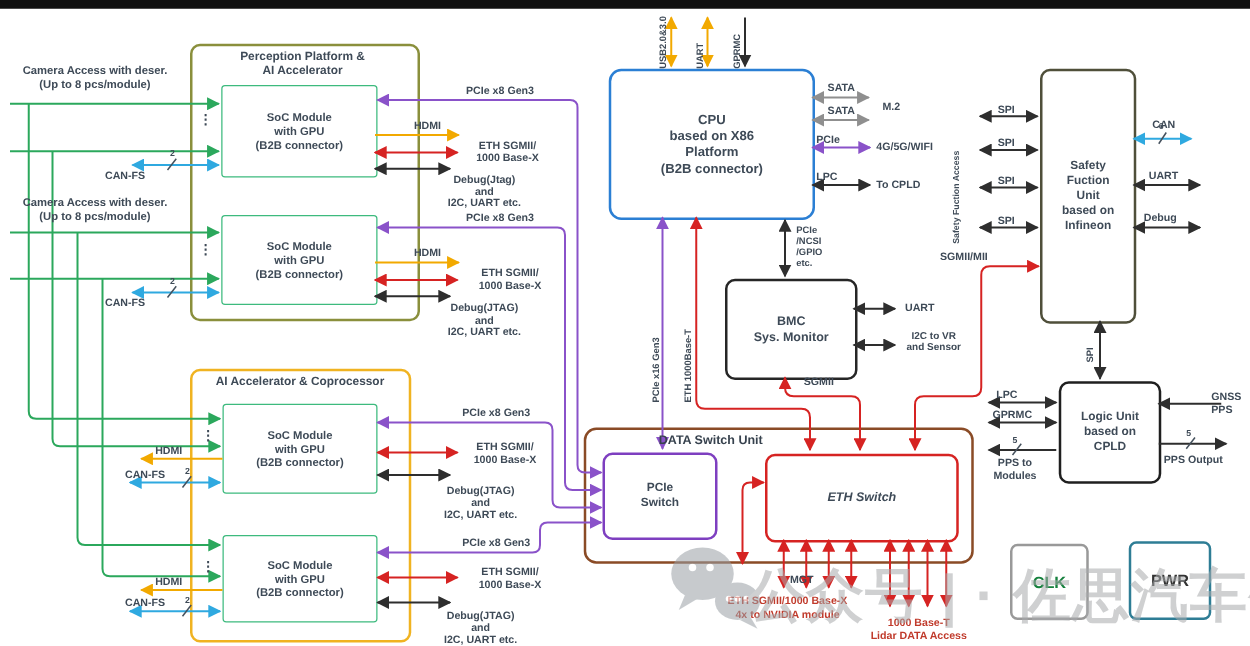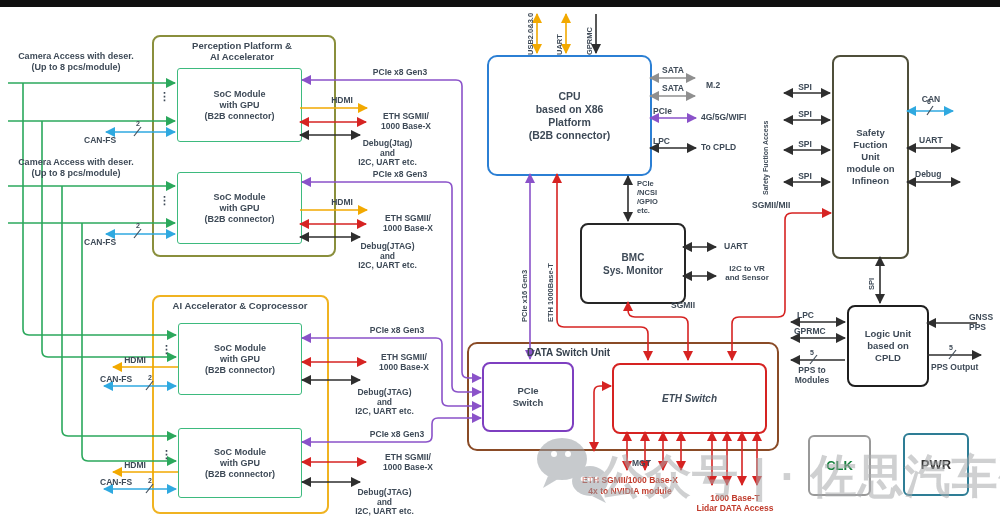--- a/index.html
+++ b/index.html
@@ -45,21 +45,21 @@
 
   <div class="box" style="left:487px;top:55px;width:161px;height:117px;border:2.5px solid #2b7fd4;border-radius:10px;font-size:10.5px;line-height:13px;">CPU
 based on X86
 Platform
 (B2B connector)</div>
   <div class="box" style="left:580px;top:223px;width:102px;height:77px;border:2.5px solid #262626;border-radius:8px;font-size:10px;line-height:13px;">BMC
 Sys. Monitor</div>
   <div class="box" style="left:832px;top:55px;width:73px;height:200px;border:2px solid #4f4f3a;border-radius:8px;font-size:9.5px;line-height:12px;">Safety
 Fuction
 Unit
-module on
+based on
 Infineon</div>
   <div class="box" style="left:847px;top:305px;width:78px;height:78px;border:2.5px solid #1f1f1f;border-radius:8px;font-size:9.5px;line-height:12px;">Logic Unit
 based on
 CPLD</div>
   <div class="box" style="left:482px;top:362px;width:88px;height:66px;border:2.5px solid #7e3fc0;border-radius:8px;font-size:9.5px;line-height:12px;">PCIe
 Switch</div>
   <div class="box" style="left:612px;top:363px;width:151px;height:67px;border:2.5px solid #d62322;border-radius:8px;font-size:10px;font-style:italic;">ETH Switch</div>
   <div class="box" style="left:808px;top:435px;width:59px;height:57px;border:2px solid #999;border-radius:6px;font-size:13px;color:#15803d;">CLK</div>
   <div class="box" style="left:903px;top:433px;width:62px;height:59px;border:2.5px solid #2e7d95;border-radius:6px;font-size:13px;color:#333;">PWR</div>
 
@@ -240,21 +240,21 @@
   <div class="vlbl" style="left:520px;top:322px;">PCIe x16 Gen3</div>
   <div class="vlbl" style="left:546px;top:322px;">ETH 1000Base-T</div>
 
   <div class="lbl" style="left:637px;top:179px;font-size:7.5px;line-height:9px;">PCIe
 /NCSI
 /GPIO
 etc.</div>
   <div class="lbl" style="left:724px;top:242px;">UART</div>
   <div class="lbl ctr" style="left:719px;top:264px;width:56px;font-size:8px;line-height:9px;">I2C to VR
 and Sensor</div>
-  <div class="lbl" style="left:671px;top:301px;text-align:center;">SGMII</div>
+  <div class="lbl" style="left:643px;top:301px;text-align:center;">SGMII</div>
 
   <div class="lbl ctr" style="left:793px;top:83px;width:24px;">SPI</div>
   <div class="lbl ctr" style="left:793px;top:110px;width:24px;">SPI</div>
   <div class="lbl ctr" style="left:793px;top:140px;width:24px;">SPI</div>
   <div class="lbl ctr" style="left:793px;top:172px;width:24px;">SPI</div>
   <div class="vlbl" style="left:762px;top:195px;font-size:7px;">Safety Fuction Access</div>
   <div class="lbl" style="left:752px;top:201px;">SGMII/MII</div>
   <div class="lbl ctr" style="left:915px;top:95px;width:32px;">CAN</div>
   <div class="lbl num" style="left:927px;top:97px;">6</div>
   <div class="lbl" style="left:919px;top:136px;">UART</div>

